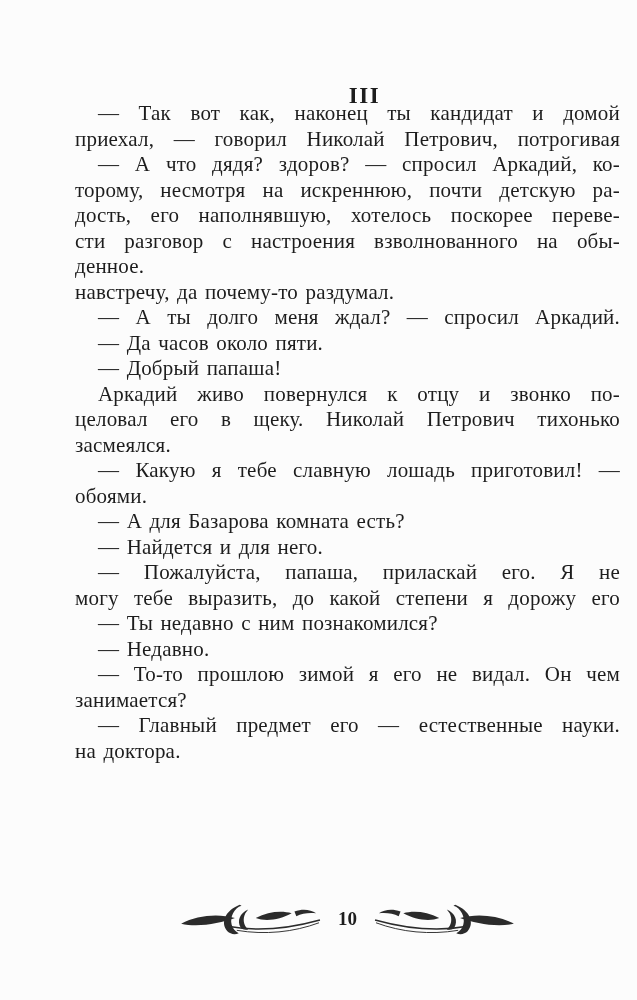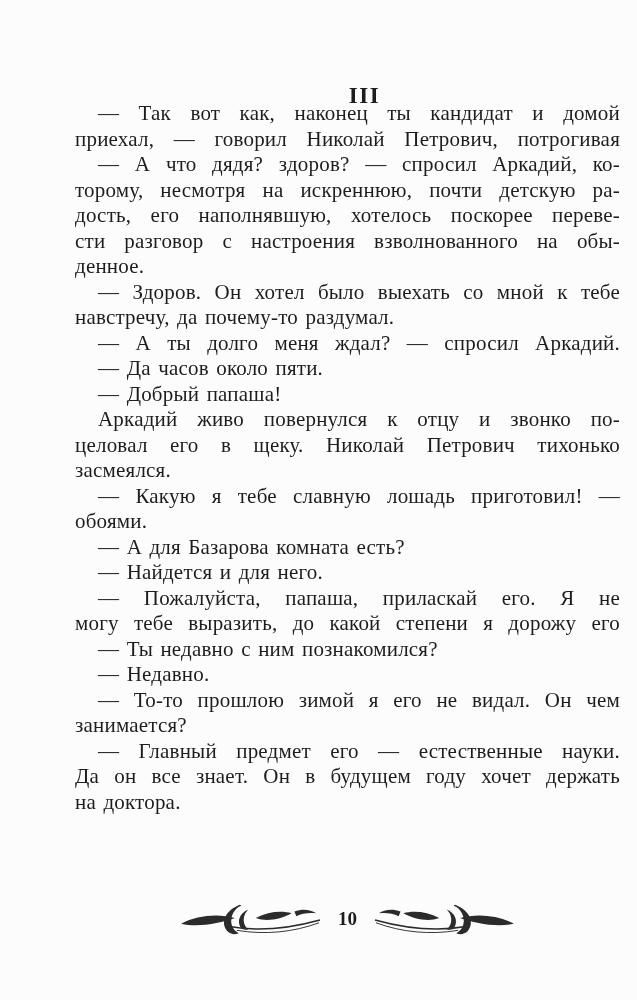--- a/index.html
+++ b/index.html
@@ -82,21 +82,20 @@
         <div class="line">приехал, — говорил Николай Петрович, потрогивая</div>
       </div>
       <div class="para">
         <div class="line first">— А что дядя? здоров? — спросил Аркадий, ко-</div>
         <div class="line">торому, несмотря на искреннюю, почти детскую ра-</div>
         <div class="line">дость, его наполнявшую, хотелось поскорее переве-</div>
         <div class="line">сти разговор с настроения взволнованного на обы-</div>
         <div class="line last">денное.</div>
       </div>
       <div class="para">
-        <div class="line first">— Здоров. Он хотел было выехать со мной к тебе</div>
         <div class="line last">навстречу, да почему-то раздумал.</div>
       </div>
       <div class="para">
         <div class="line first">— А ты долго меня ждал? — спросил Аркадий.</div>
       </div>
       <div class="para">
         <div class="line first last">— Да часов около пяти.</div>
       </div>
       <div class="para">
         <div class="line first last">— Добрый папаша!</div>
@@ -125,21 +124,20 @@
       </div>
       <div class="para">
         <div class="line first last">— Недавно.</div>
       </div>
       <div class="para">
         <div class="line first">— То-то прошлою зимой я его не видал. Он чем</div>
         <div class="line last">занимается?</div>
       </div>
       <div class="para">
         <div class="line first">— Главный предмет его — естественные науки.</div>
-        <div class="line">Да он все знает. Он в будущем году хочет держать</div>
         <div class="line last">на доктора.</div>
       </div>
     </div>
 
   <div class="footer">
     <span class="flourish left">
       <svg viewBox="0 0 150 36" xmlns="http://www.w3.org/2000/svg">
         <g fill="#2b2b2b" stroke="none">
           <path d="M1 23 C18 14 40 12 58 17 C42 23 18 27 1 23 Z"></path>
           <path d="M63 3 C48 9 42 22 50 31 C53 34 58 35 62 33 C54 29 52 20 56 12 C58 8 61 5 65 4 Z"></path>

